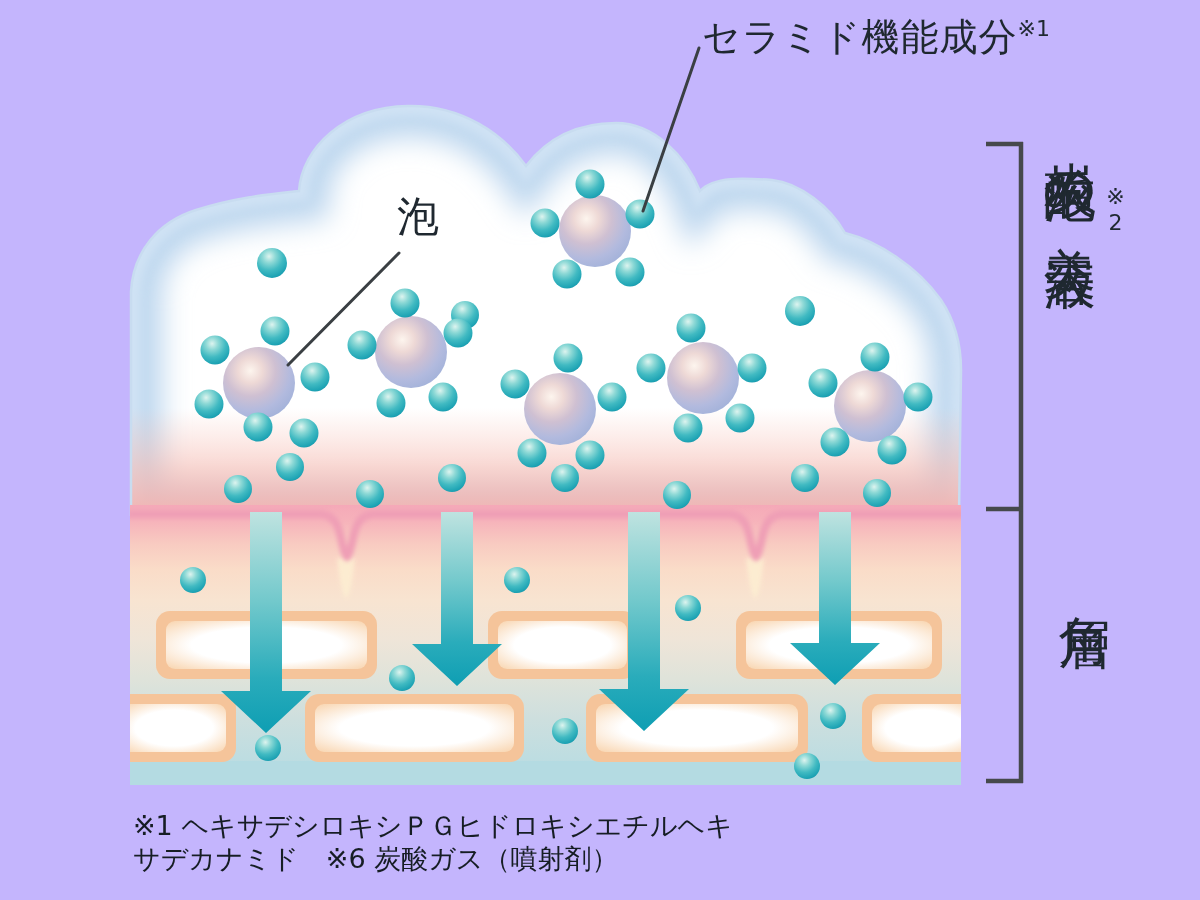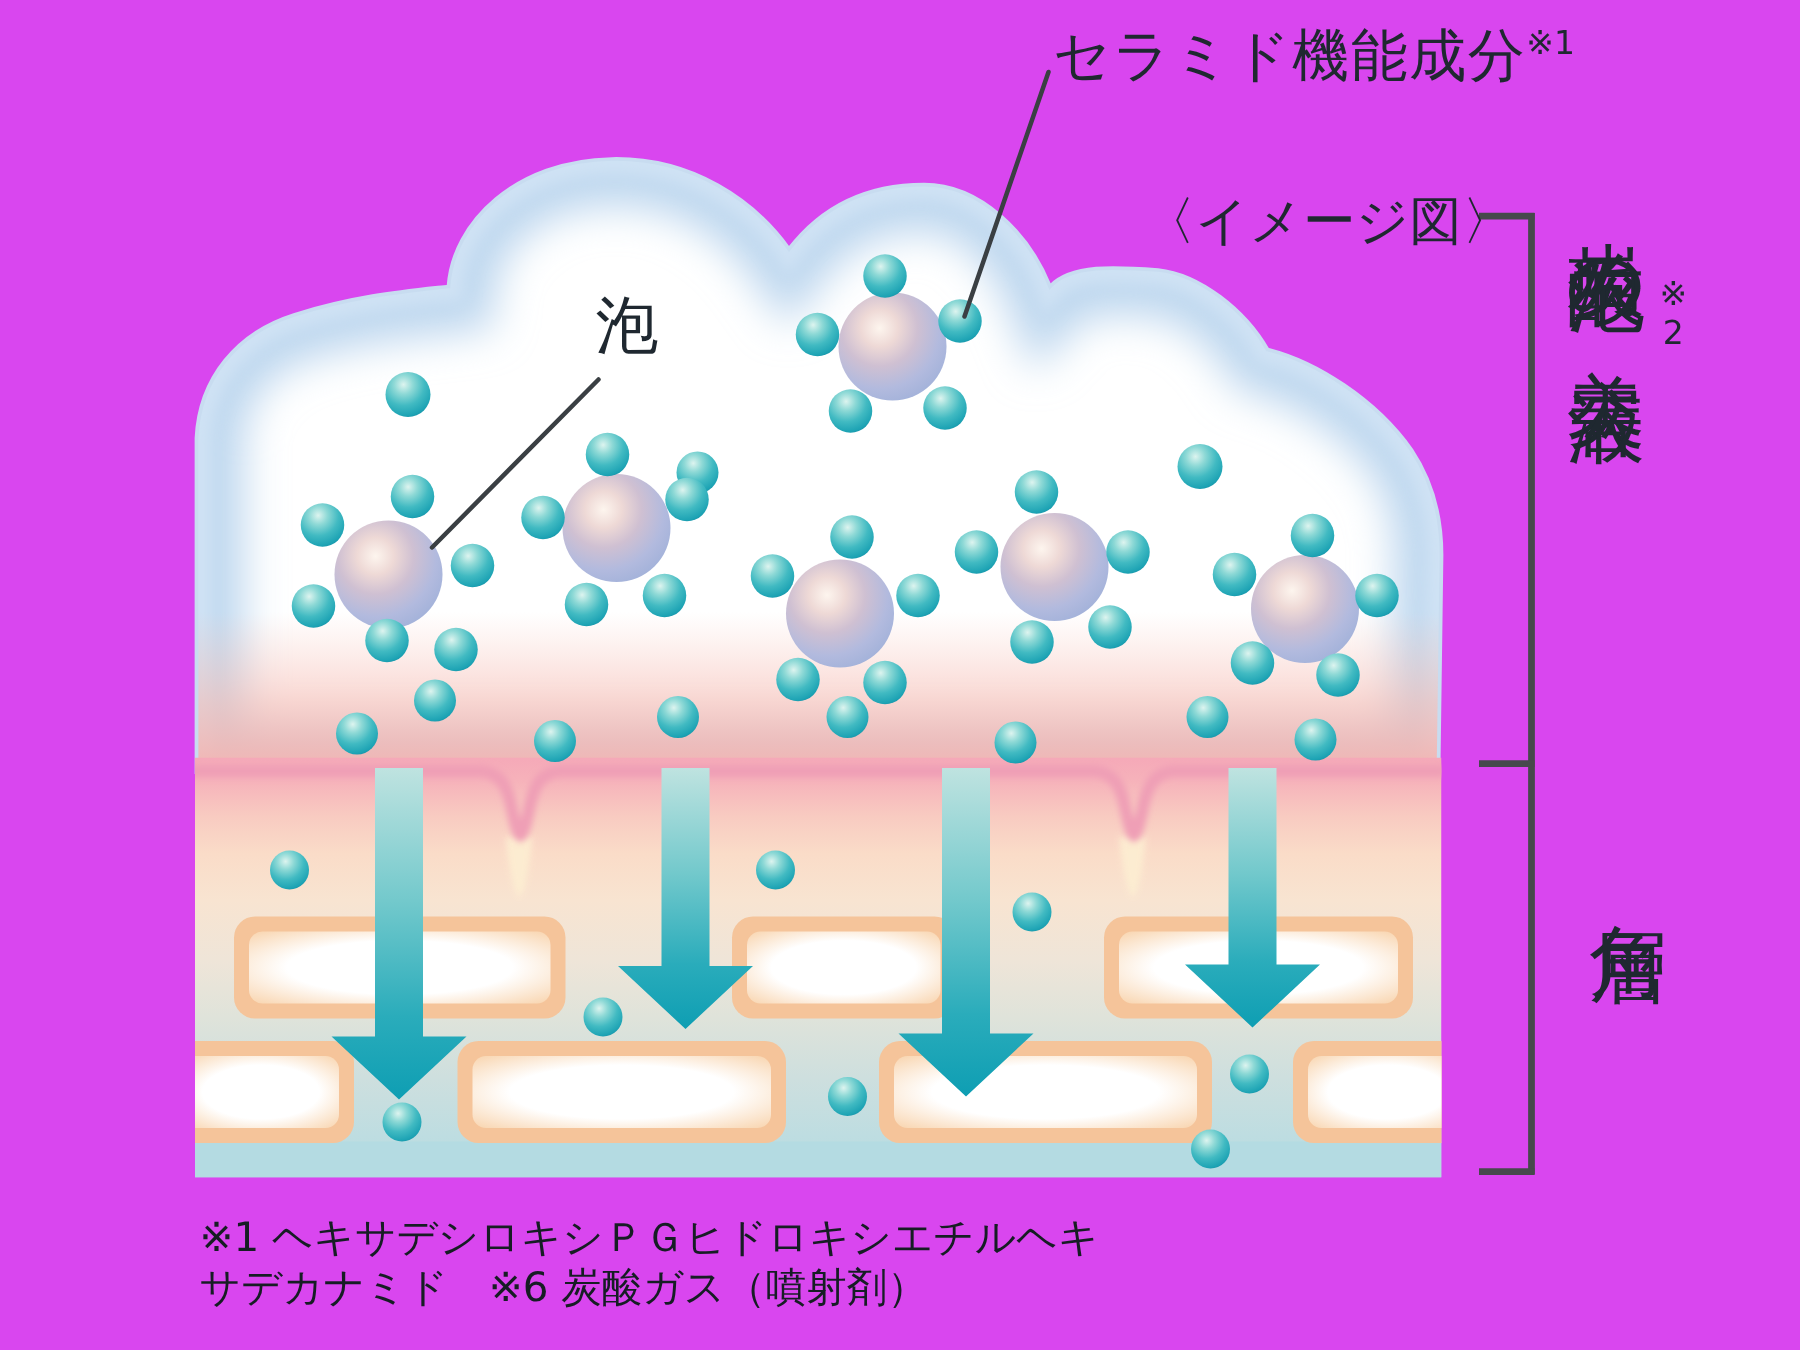--- a/index.html
+++ b/index.html
@@ -1,17 +1,17 @@
 <!DOCTYPE html>
 <html><head>
 <meta charset="utf-8">
 <style>
   html,body{margin:0;padding:0;background:#ffffff;}
   .stage{
-    position:relative;width:1200px;height:900px;background:#d946ef;overflow:hidden;
+    position:relative;width:1200px;height:900px;background:#c4b5fd;overflow:hidden;
     font-family:"DejaVu Sans","Liberation Sans",sans-serif;color:#1f2830;
   }
   .stage svg{position:absolute;left:0;top:0;}
   .label{position:absolute;white-space:nowrap;color:#1f2830;}
   .lbl-ceramide{left:702px;top:12px;font-size:38px;font-weight:500;letter-spacing:1px;}
   .lbl-ceramide .sup{font-size:22px;vertical-align:14px;letter-spacing:0;}
   .lbl-imagenote{left:762px;top:124px;font-size:35px;font-weight:500;}
   .lbl-foam{left:397px;top:189px;font-size:42px;font-weight:500;}
   .lbl-serum{
     left:1042px;top:120px;font-size:52px;font-weight:500;
@@ -242,21 +242,20 @@
       <line x1="986" y1="144" x2="1023" y2="144"></line>
       <line x1="986" y1="509" x2="1023" y2="509"></line>
       <line x1="986" y1="781" x2="1023" y2="781"></line>
     </g>
   </svg>
 
   <div class="label lbl-ceramide">
     <span>セラミド機能成分</span><span class="sup">※1</span>
   </div>
 
-  <div class="label lbl-imagenote">〈イメージ図〉</div>
 
   <div class="label lbl-foam">泡</div>
 
   <div class="label lbl-serum">炭酸泡の美容液</div>
   <div class="label lbl-serum-sup">※2</div>
 
   <div class="label lbl-layer">角層</div>
 
   <div class="footnote">
     <div>※1 ヘキサデシロキシＰＧヒドロキシエチルヘキ</div>

